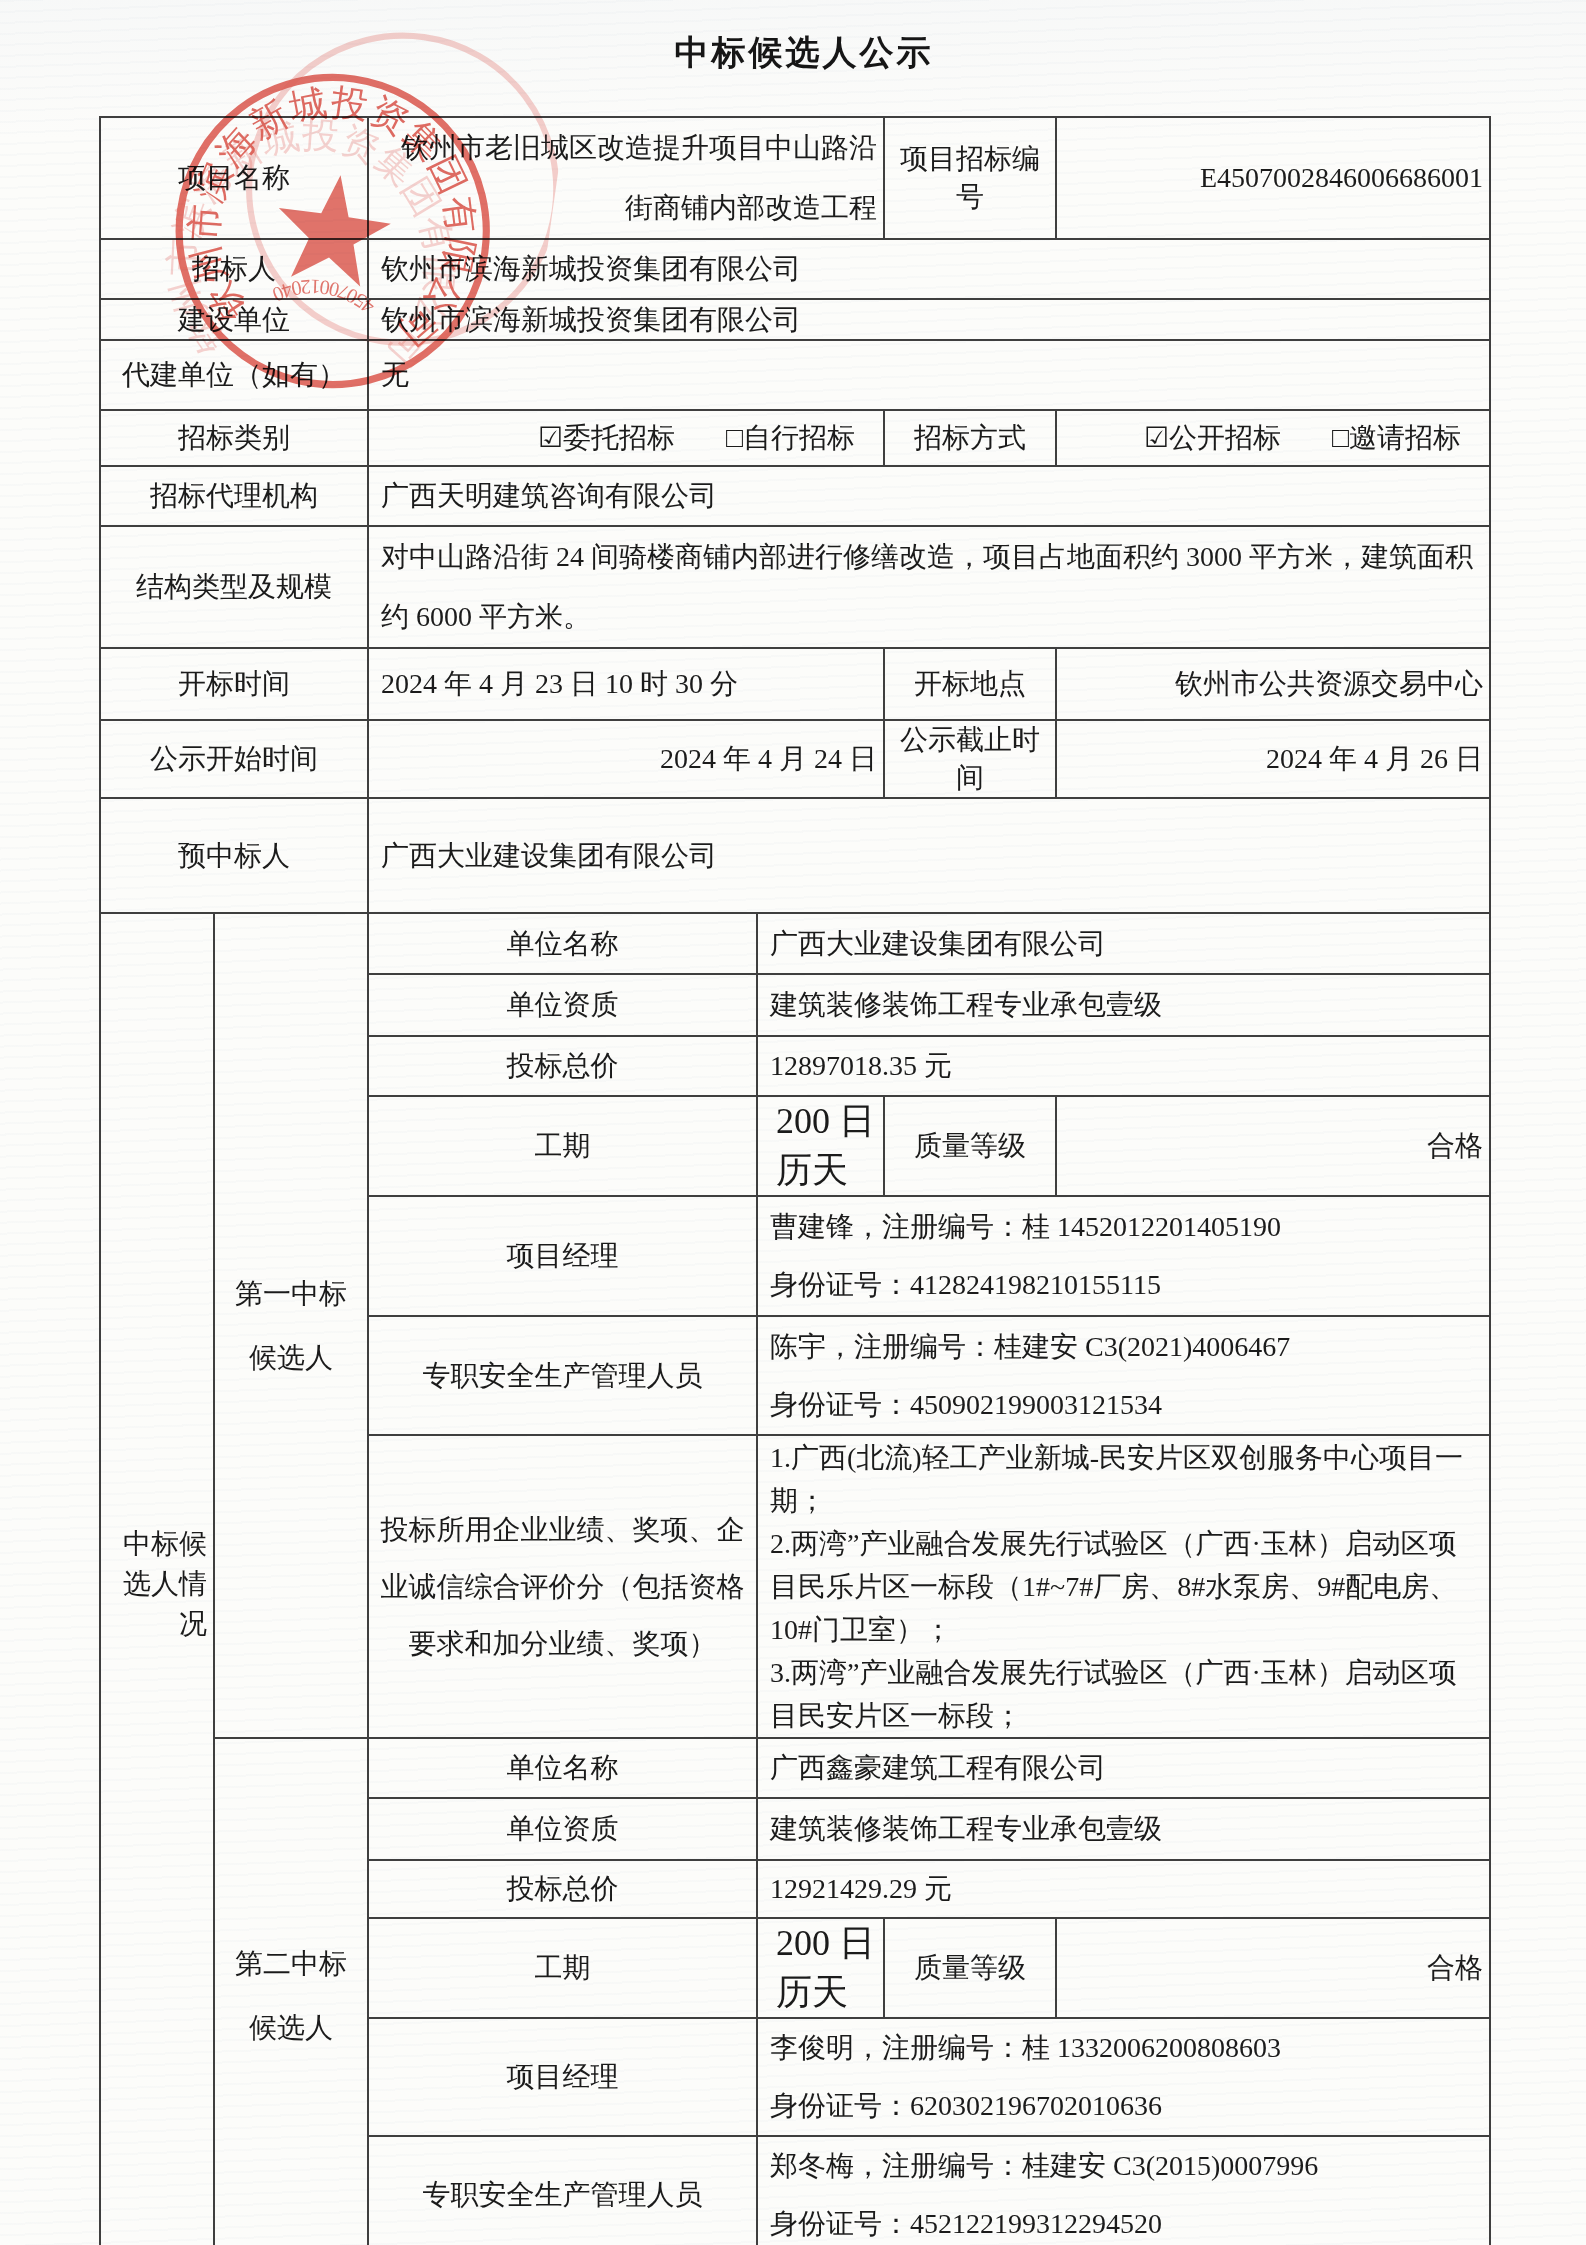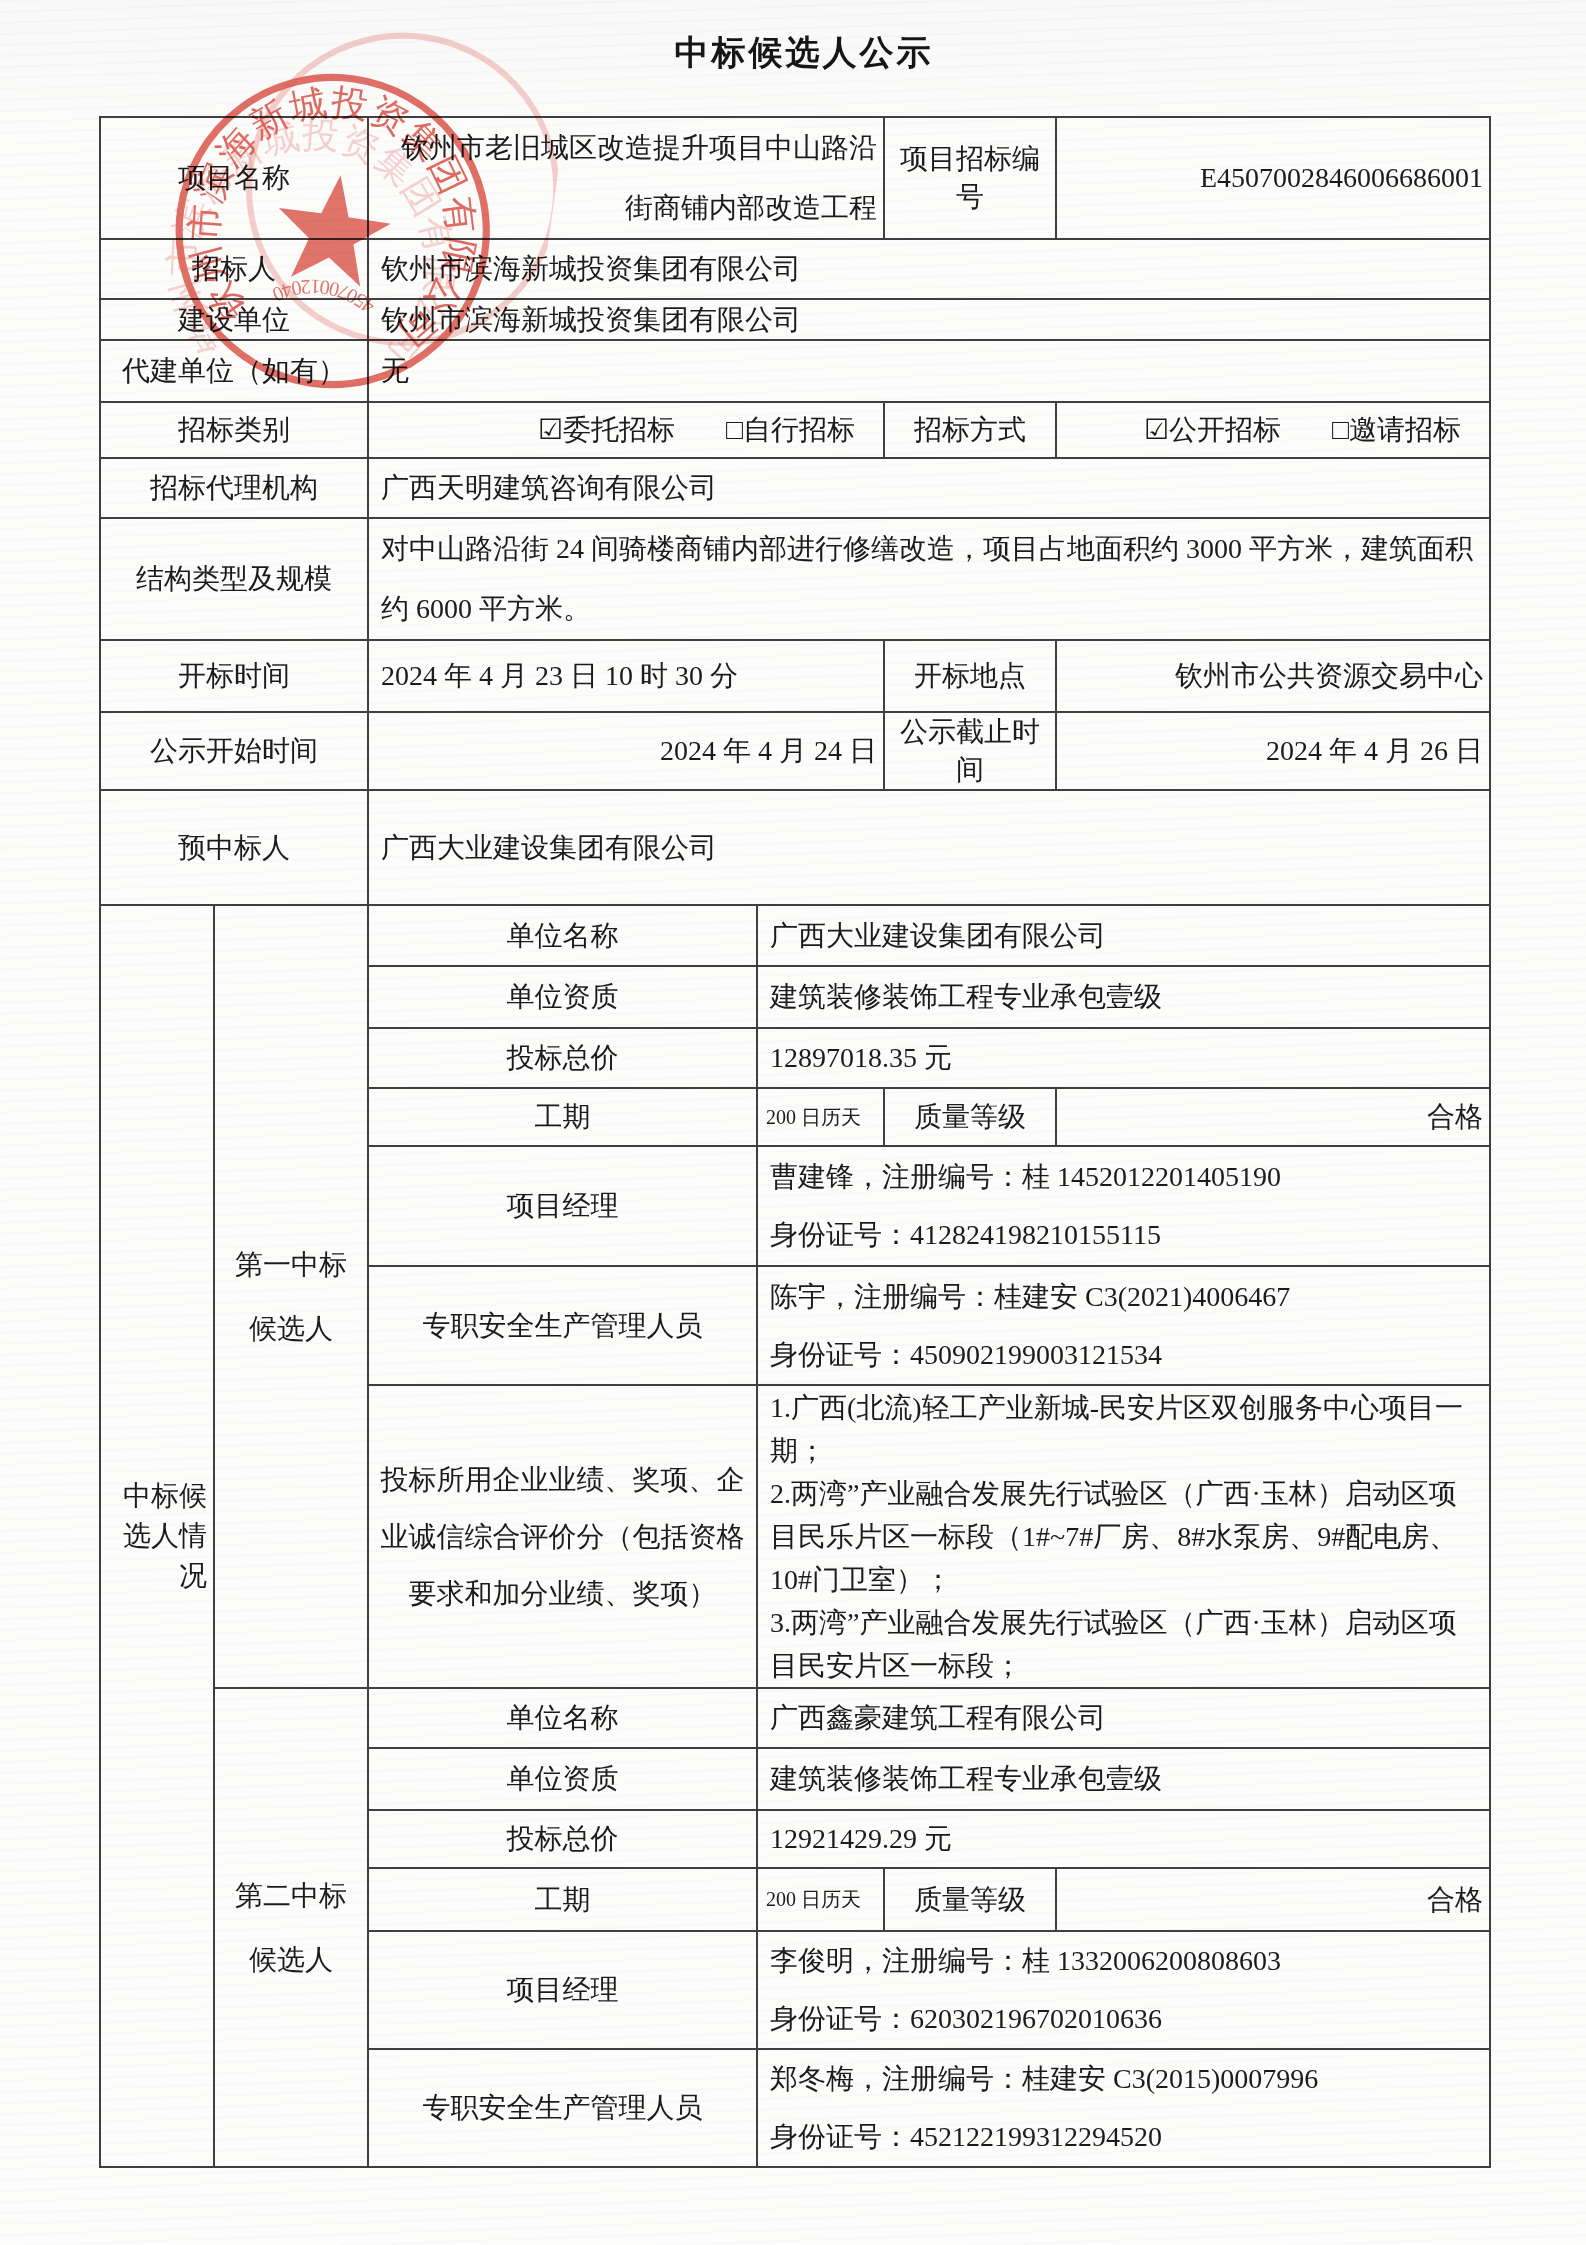--- a/index.html
+++ b/index.html
@@ -30,24 +30,24 @@
   }
   .lab{text-align:center;padding:0 4px;}
   .val{text-align:left;padding-left:12px;}
   .ctr{text-align:right;}
   .lh60{line-height:60px;}
   .lh58{line-height:58px;border-radius:12px;}
   .lh57{line-height:57px;margin-top:12px;}
   .lh43{line-height:43px;}
   .vlab{text-align:right;vertical-align:middle;line-height:40px;padding-left:12px;}
   .ranklab{text-align:center;vertical-align:middle;line-height:64px;padding:0 16px;}
-  .tight{padding-left:8px;font-size:20px;}
+  .tight{padding-left:18px;font-size:36px;}
   .opt{display:inline-block;margin:0 22px;white-space:nowrap;}
   
-  tr.hr1{height:119px} tr.hr2{height:60px} tr.hr3{height:41px} tr.hr4{height:62px}
+  tr.hr1{height:119px} tr.hr2{height:60px} tr.hr3{height:41px} tr.hr4{height:70px}
   tr.hr5{height:56px} tr.hr6{height:60px} tr.hr7{height:119px} tr.hr8{height:72px}
   tr.hr9{height:60px} tr.hr10{height:115px}
   tr.hc1{height:61px} tr.hc2{height:62px} tr.hc3{height:60px} tr.hc4{height:58px}
   tr.hc5{height:120px} tr.hc6{height:119px} tr.hc7{height:258px} tr.hc8{height:60px}
   tr.hc9{height:62px} tr.hc10{height:58px} tr.hc11{height:63px} tr.hc12{height:117px}
   tr.hc13{height:118px}
   .seal{
     position:absolute;left:118px;top:14px;width:430px;height:430px;
     opacity:.85;mix-blend-mode:multiply;pointer-events:none;
     transform:rotate(8deg);z-index:6;

